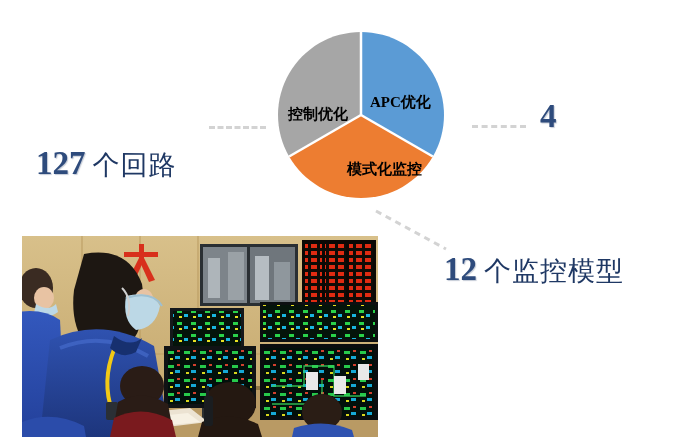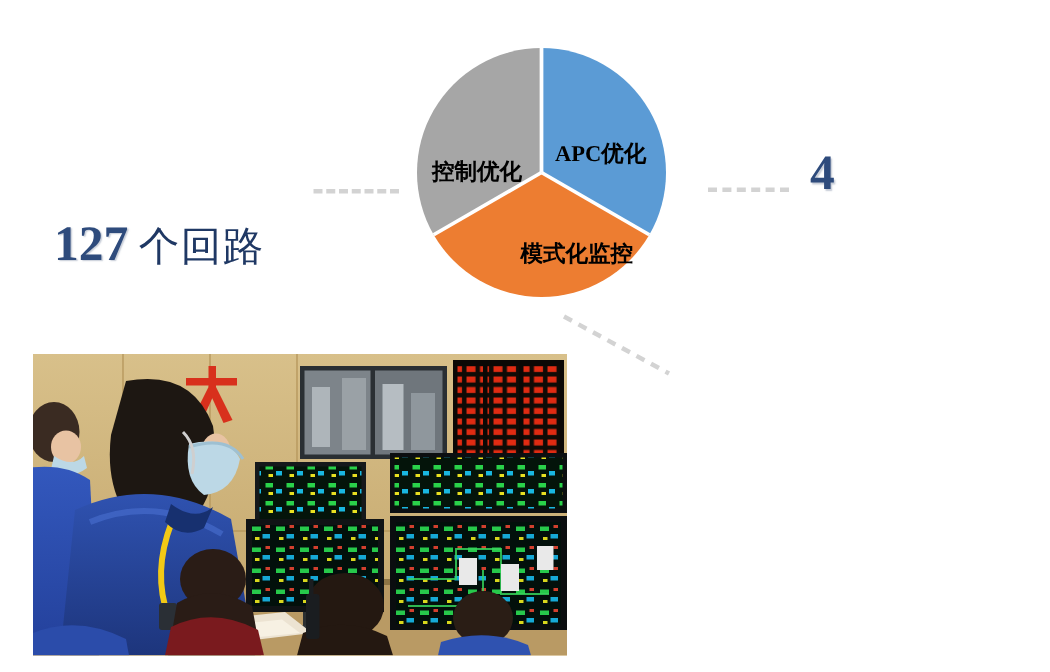--- a/index.html
+++ b/index.html
@@ -100,20 +100,24 @@
 
   <div class="callout" id="callout-loops">
     <span class="num">127</span>
     <span class="unit">个回路</span>
   </div>
 
   <div class="callout" id="callout-predict">
     <span class="num">4</span>
   </div>
 
+  <div class="callout" id="callout-monitor">
+    <span class="num">12</span>
+    <span class="unit">个监控模型</span>
+  </div>
 
   <div id="photo">
     <svg width="356" height="201" viewBox="0 0 356 201">
       <defs>
         <linearGradient id="wallg" x1="0" y1="0" x2="0" y2="1">
           <stop offset="0" stop-color="#d8c08a"></stop>
           <stop offset="1" stop-color="#c2a469"></stop>
         </linearGradient>
         <linearGradient id="uni" x1="0" y1="0" x2="0" y2="1">
           <stop offset="0" stop-color="#2f52b0"></stop>

